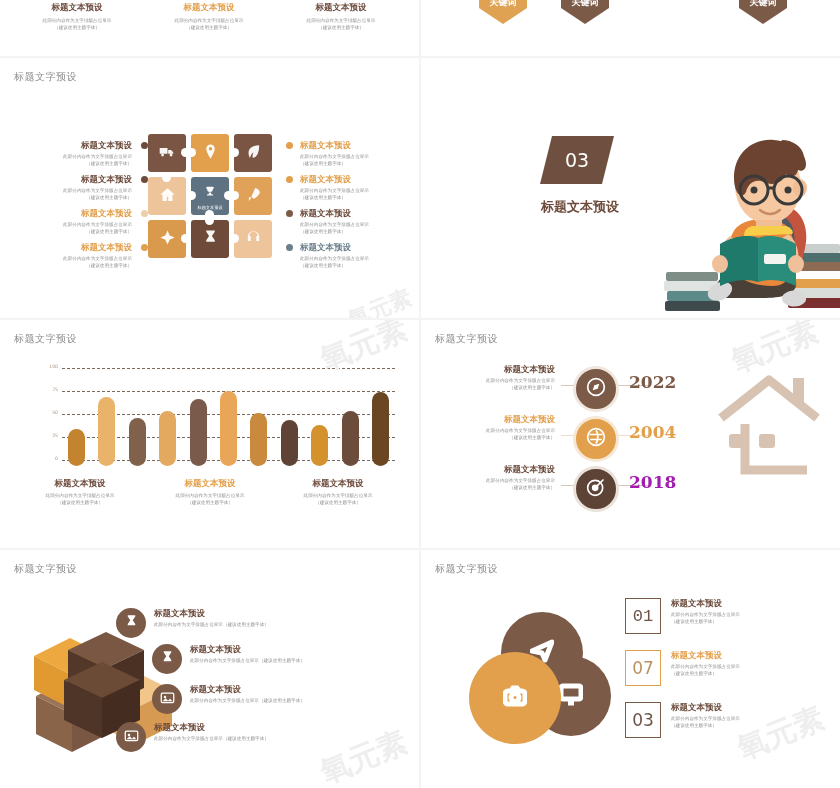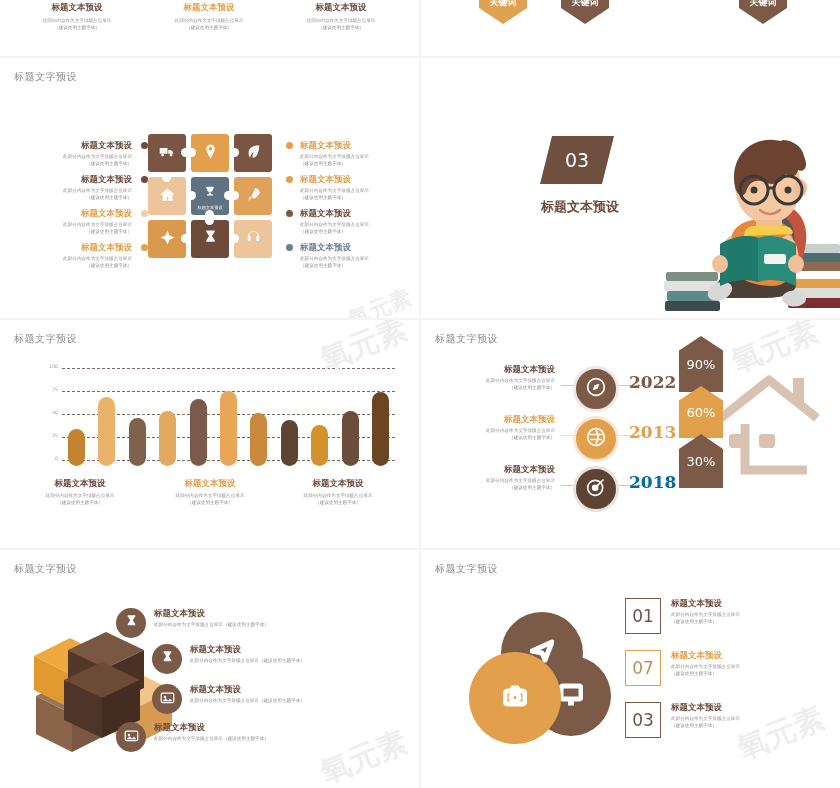--- a/index.html
+++ b/index.html
@@ -370,59 +370,48 @@
         <div class="body-txt" style="margin-top:3px;">此部分内容作为文字排版占位显示</div>
         <div class="body-txt">（建议使用主题字体）</div>
       </div>
       <div class="tl-line" style="border-color:#f0dcc2;"></div>
       <div class="tl-circ" style="background:#e2a04c;border:3px solid #f6e8d5;">
         <span><svg viewBox="0 0 24 24">
               <circle cx="12" cy="12" r="10" fill="none" stroke="#fff" stroke-width="2"></circle>
               <path d="M12 4c3 3 3 11 0 16M4 9h16M5 15h14" stroke="#fff" stroke-width="2" fill="none"></path>
             </svg></span>
       </div>
-      <div class="tl-year" style="color:#e2a04c;">2013</div>
+      <div class="tl-year" style="color:#e2a04c;">2004</div>
     </div>
 
     <div class="tl-row" style="top:144px;">
       <div class="tl-txt">
         <div class="ttl" style="color:#6d4c3d;">标题文本预设</div>
         <div class="body-txt" style="margin-top:3px;">此部分内容作为文字排版占位显示</div>
         <div class="body-txt">（建议使用主题字体）</div>
       </div>
       <div class="tl-line"></div>
       <div class="tl-circ" style="background:#5d4336;border:3px solid #e9e1da;">
         <span><svg viewBox="0 0 24 24">
               <circle cx="11" cy="13" r="9" fill="none" stroke="#fff" stroke-width="2"></circle>
               <circle cx="11" cy="13" r="4" fill="#fff"></circle>
               <path d="M11 13L21 3" stroke="#fff" stroke-width="2"></path>
             </svg></span>
       </div>
-      <div class="tl-year" style="color:#0369a1;">2018</div>
+      <div class="tl-year" style="color:#a21caf;">2018</div>
     </div>
 
     <svg class="house" viewBox="0 0 112 104">
       <path d="M4 46L52 8l48 38" fill="none" stroke="#d8c3b2" stroke-width="9" stroke-linejoin="round"></path>
       <rect x="76" y="6" width="11" height="24" fill="#d8c3b2"></rect>
       <path d="M28 52v46h62" fill="none" stroke="#d8c3b2" stroke-width="9"></path>
       <rect x="12" y="62" width="16" height="14" rx="3" fill="#d8c3b2"></rect>
       <rect x="42" y="62" width="16" height="14" rx="3" fill="#d8c3b2"></rect>
     </svg>
 
-    <div class="arrow">
-      <div class="seg" style="top:0;height:56px;background:#7b5a47;clip-path:polygon(50% 0,100% 26%,100% 100%,0 100%,0 26%);">
-        <span>90%</span>
-      </div>
-      <div class="seg" style="top:50px;height:52px;background:#e2a04c;clip-path:polygon(50% 0,100% 28%,100% 100%,0 100%,0 28%);">
-        <span>60%</span>
-      </div>
-      <div class="seg" style="top:98px;height:54px;background:#7b5a47;clip-path:polygon(50% 0,100% 28%,100% 100%,0 100%,0 28%);">
-        <span>30%</span>
-      </div>
-    </div>
     <div class="wm" style="right:20px;top:6px;">氧元素</div>
   </div>
 
   <div class="slide" id="s7">
     <div class="slide-hdr">标题文字预设</div>
 
     <svg class="cube" viewBox="0 0 150 140">
 
       <path d="M8 76l36-18 36 18-36 18z" fill="#9b7358"></path>
       <path d="M8 76v38l36 18V94z" fill="#8a6449"></path>
@@ -514,21 +503,21 @@
       <div class="vc" style="left:0;top:40px;width:92px;height:92px;background:#e2a04c;">
         <span><svg viewBox="0 0 24 24">
               <rect x="2" y="7" width="20" height="13" rx="3"></rect>
               <circle cx="12" cy="13.5" r="4"></circle>
               <path d="M8 7l2-3h4l2 3"></path>
             </svg></span>
       </div>
     </div>
 
     <div class="num-row" style="top:48px;">
-      <div class="num-box" style="border-color:#7b5a47;">01</div>
+      <div class="num-box" style="border-color:#7b5a47;font-family:Liberation Mono, monospace;">01</div>
       <div class="num-txt">
         <div class="ttl" style="color:#6d4c3d;">标题文本预设</div>
         <div class="body-txt" style="margin-top:3px;">此部分内容作为文字排版占位显示</div>
         <div class="body-txt">（建议使用主题字体）</div>
       </div>
     </div>
     <div class="num-row" style="top:100px;">
       <div class="num-box" style="border-color:#e2a04c;color:#b99164;">07</div>
       <div class="num-txt">
         <div class="ttl" style="color:#e2a04c;">标题文本预设</div>

